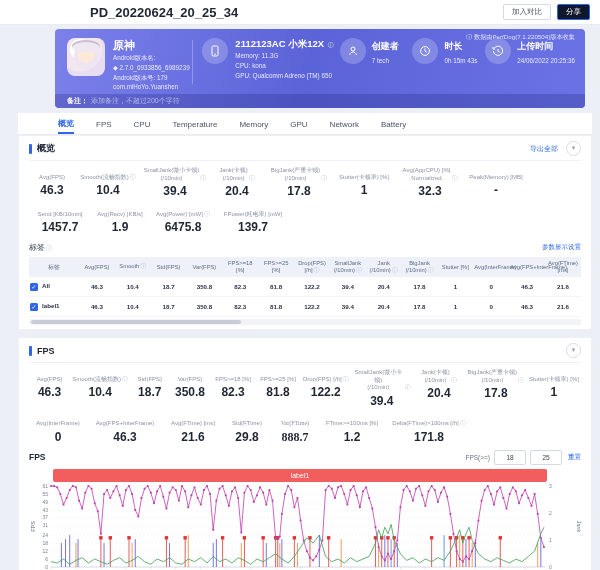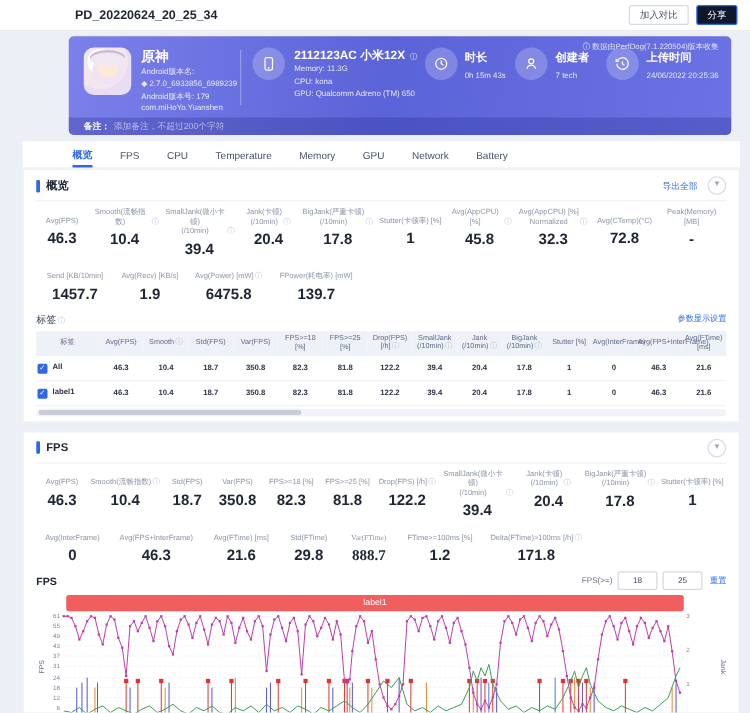--- a/index.html
+++ b/index.html
@@ -1,18 +1,18 @@
 <!DOCTYPE html>
 <html><head>
 <meta charset="utf-8">
 <style>
   html,body{margin:0;padding:0;}
   body{width:600px;height:570px;background:#edeff6;font-family:"Liberation Sans","DejaVu Sans",sans-serif;overflow:hidden;color:#202736;}
   .topbar{height:25px;background:#fff;border-bottom:1px solid #e9ebf1;display:flex;align-items:center;padding:0 10px 0 60px;box-sizing:border-box;}
-  .topbar .ptitle{flex:1;font-size:10px;font-weight:bold;color:#1f2633;}
+  .topbar .ptitle{flex:1;font-size:13px;font-weight:bold;color:#1f2633;margin-left:30px;}
   .btn{font-size:7.5px;padding:2px 8px;border-radius:2px;margin-left:6px;cursor:pointer;}
   .btn.outline{border:1px solid #d5d9e2;background:#fff;color:#4a5368;}
   .btn.primary{border:1px solid #2e68e8;background:#0f172a;color:#fff;}
   
   .hcard{position:relative;margin:4px 15px 5px 55px;height:79px;border-radius:4px;color:#fff;
     background:linear-gradient(100deg,#7b80ea 0%,#5b63d8 48%,#6a72e4 100%);}
   .hrow{display:flex;align-items:flex-start;padding:9px 10px 0 12px;}
   .appicon{width:38px;height:38px;border-radius:8px;background:radial-gradient(circle at 35% 30%,#fff 0 28%,#f3e6ee 29% 60%,#e8ddf3 61%);position:relative;overflow:hidden;flex:none;}
   .appicon:before{content:"";position:absolute;left:7px;top:6px;width:24px;height:24px;border-radius:50%;background:radial-gradient(circle at 50% 42%,#fde9d9 0 46%,#efe4f4 47%);}
   .appicon:after{content:"";position:absolute;left:5px;top:2px;width:28px;height:12px;border-radius:50% 50% 40% 40%;background:#efe7f2;box-shadow:0 2px 0 rgba(90,70,110,.25) inset;}
@@ -98,39 +98,39 @@
     </div>
     <div class="devmeta">
       <div class="devname"><span>2112123AC 小米12X</span> <span class="info">ⓘ</span></div>
       <div class="devline">Memory: 11.3G</div>
       <div class="devline">CPU: kona</div>
       <div class="devline">GPU: Qualcomm Adreno (TM) 650</div>
     </div>
     <div class="stat">
       <div class="circ">
         <svg width="12" height="12" viewBox="0 0 12 12">
+            <circle cx="6" cy="4" r="2" fill="none" stroke="#fff" stroke-width="1"></circle>
+            <path d="M2.5 10c.6-2 2-3 3.5-3s2.9 1 3.5 3" fill="none" stroke="#fff" stroke-width="1"></path>
+          </svg>
+      </div>
+      <div class="txt">
+        <div class="lab">创建者</div>
+        <div class="val">7 tech</div>
+      </div>
+    </div>
+    <div class="stat">
+      <div class="circ">
+        <svg width="12" height="12" viewBox="0 0 12 12">
             <circle cx="6" cy="6" r="4.4" fill="none" stroke="#fff" stroke-width="1"></circle>
             <path d="M6 3.4V6l1.8 1.2" fill="none" stroke="#fff" stroke-width="1"></path>
           </svg>
       </div>
       <div class="txt">
         <div class="lab">时长</div>
         <div class="val">0h 15m 43s</div>
-      </div>
-    </div>
-    <div class="stat">
-      <div class="circ">
-        <svg width="12" height="12" viewBox="0 0 12 12">
-            <circle cx="6" cy="4" r="2" fill="none" stroke="#fff" stroke-width="1"></circle>
-            <path d="M2.5 10c.6-2 2-3 3.5-3s2.9 1 3.5 3" fill="none" stroke="#fff" stroke-width="1"></path>
-          </svg>
-      </div>
-      <div class="txt">
-        <div class="lab">创建者</div>
-        <div class="val">7 tech</div>
       </div>
     </div>
     <div class="stat">
       <div class="circ">
         <svg width="12" height="12" viewBox="0 0 12 12">
             <path d="M2 3.5A4.6 4.6 0 1 1 1.4 6" fill="none" stroke="#fff" stroke-width="1"></path>
             <path d="M1 2v2h2" fill="none" stroke="#fff" stroke-width="1"></path>
             <path d="M6 4v2.2l1.6 1" fill="none" stroke="#fff" stroke-width="1"></path>
           </svg>
       </div>
@@ -185,32 +185,24 @@
       </div>
       <div class="metric" style="width: 64px;">
         <div class="m-label"><span>BigJank(严重卡顿)
 (/10min)</span><span class="info">ⓘ</span></div>
         <div class="m-value">17.8</div>
       </div>
       <div class="metric" style="width: 58px;">
         <div class="m-label"><span>Stutter(卡顿率) [%]</span></div>
         <div class="m-value">1</div>
       </div>
-      <div class="metric" style="width: 58px;">
-        <div class="m-label"><span>Avg(AppCPU) [%]</span><span class="info">ⓘ</span></div>
-        <div class="m-value">45.8</div>
-      </div>
       <div class="metric" style="width: 66px;">
         <div class="m-label"><span>Avg(AppCPU) [%]
 Normalized</span><span class="info">ⓘ</span></div>
         <div class="m-value">32.3</div>
-      </div>
-      <div class="metric" style="width: 54px;">
-        <div class="m-label"><span>Avg(CTemp)(°C)</span></div>
-        <div class="m-value">72.8</div>
       </div>
       <div class="metric" style="width: 58px;">
         <div class="m-label"><span>Peak(Memory) [MB]</span></div>
         <div class="m-value">-</div>
       </div>
     </div>
   <div class="mrow">
       <div class="metric" style="width: 58px;">
         <div class="m-label"><span>Send [KB/10min]</span></div>
         <div class="m-value">1457.7</div>

